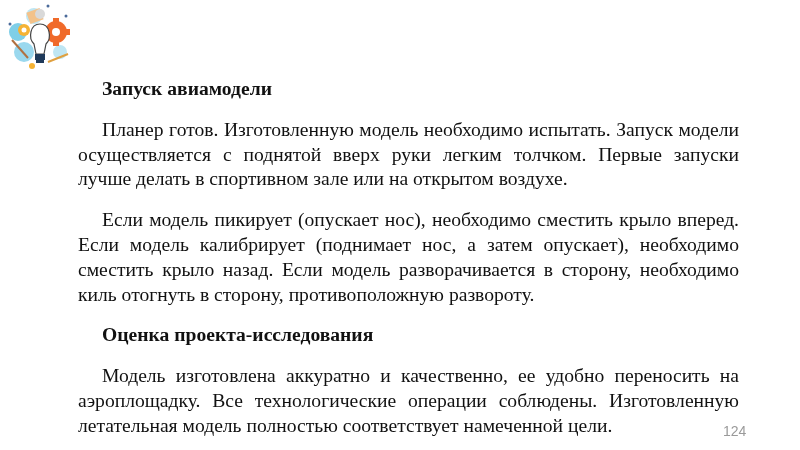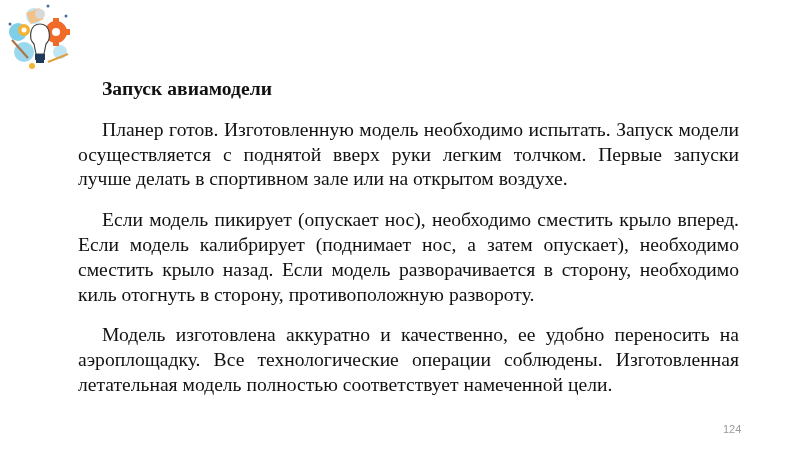--- a/index.html
+++ b/index.html
@@ -1,21 +1,21 @@
 <!DOCTYPE html>
 <html><head>
 <meta charset="utf-8">
 <style>
   html, body { margin:0; padding:0; }
   body { width:800px; height:450px; background:#ffffff; position:relative; overflow:hidden; font-family:"Liberation Serif", serif; color:#111; }
   .logo { position:absolute; left:4px; top:2px; width:72px; height:70px; }
   .content { position:absolute; left:62px; top:61px; width:693px; font-size:19.6px; line-height:24.8px; }
   .h { font-weight:bold; padding-left:24px; margin:16px; }
   .p { text-align:justify; text-indent:24px; margin:16px; }
-  .pagenum { position:absolute; left:723px; top:423px; font-family:"Liberation Sans", sans-serif; font-size:11px; color:#9a9a9a; }
+  .pagenum { position:absolute; left:723px; top:423px; font-family:"Liberation Sans", sans-serif; font-size:14px; color:#9a9a9a; }
 </style>
 </head>
 <body>
 
 <div class="logo">
   <svg width="72" height="70" viewBox="0 0 72 70">
     <circle cx="14" cy="30" r="9" fill="#7fcfe8"></circle>
     <circle cx="20" cy="50" r="10" fill="#9ad8ee"></circle>
     <circle cx="30" cy="14" r="8" fill="#bfe6f3"></circle>
     <circle cx="56" cy="50" r="7" fill="#bfe6f3"></circle>
@@ -38,16 +38,17 @@
     <circle cx="6" cy="22" r="1.5" fill="#4a6a9a"></circle>
     <circle cx="62" cy="14" r="1.5" fill="#4a6a9a"></circle>
     <circle cx="44" cy="4" r="1.5" fill="#4a6a9a"></circle>
   </svg>
 </div>
 
 <div class="content">
   <p class="h">Запуск авиамодели</p>
   <p class="p">Планер готов. Изготовленную модель необходимо испытать. Запуск модели осуществляется с поднятой вверх руки легким толчком. Первые запуски лучше делать в спортивном зале или на открытом воздухе.</p>
   <p class="p">Если модель пикирует (опускает нос), необходимо сместить крыло вперед. Если модель калибрирует (поднимает нос, а затем опускает), необходимо сместить крыло назад. Если модель разворачивается в сторону, необходимо киль отогнуть в сторону, противоположную развороту.</p>
-  <p class="p">Модель изготовлена аккуратно и качественно, ее удобно переносить на аэроплощадку. Все технологические операции соблюдены. Изготовленная летательная модель полностью соответствует намеченной цели.</p>
+  <p class="h">Оценка проекта-исследования</p>
+  <p class="p">Модель изготовлена аккуратно и качественно, ее удобно переносить на аэроплощадку. Все технологические операции соблюдены. Изготовленную летательная модель полностью соответствует намеченной цели.</p>
 </div>
 
 <div class="pagenum">124</div>
 
 </body></html>

